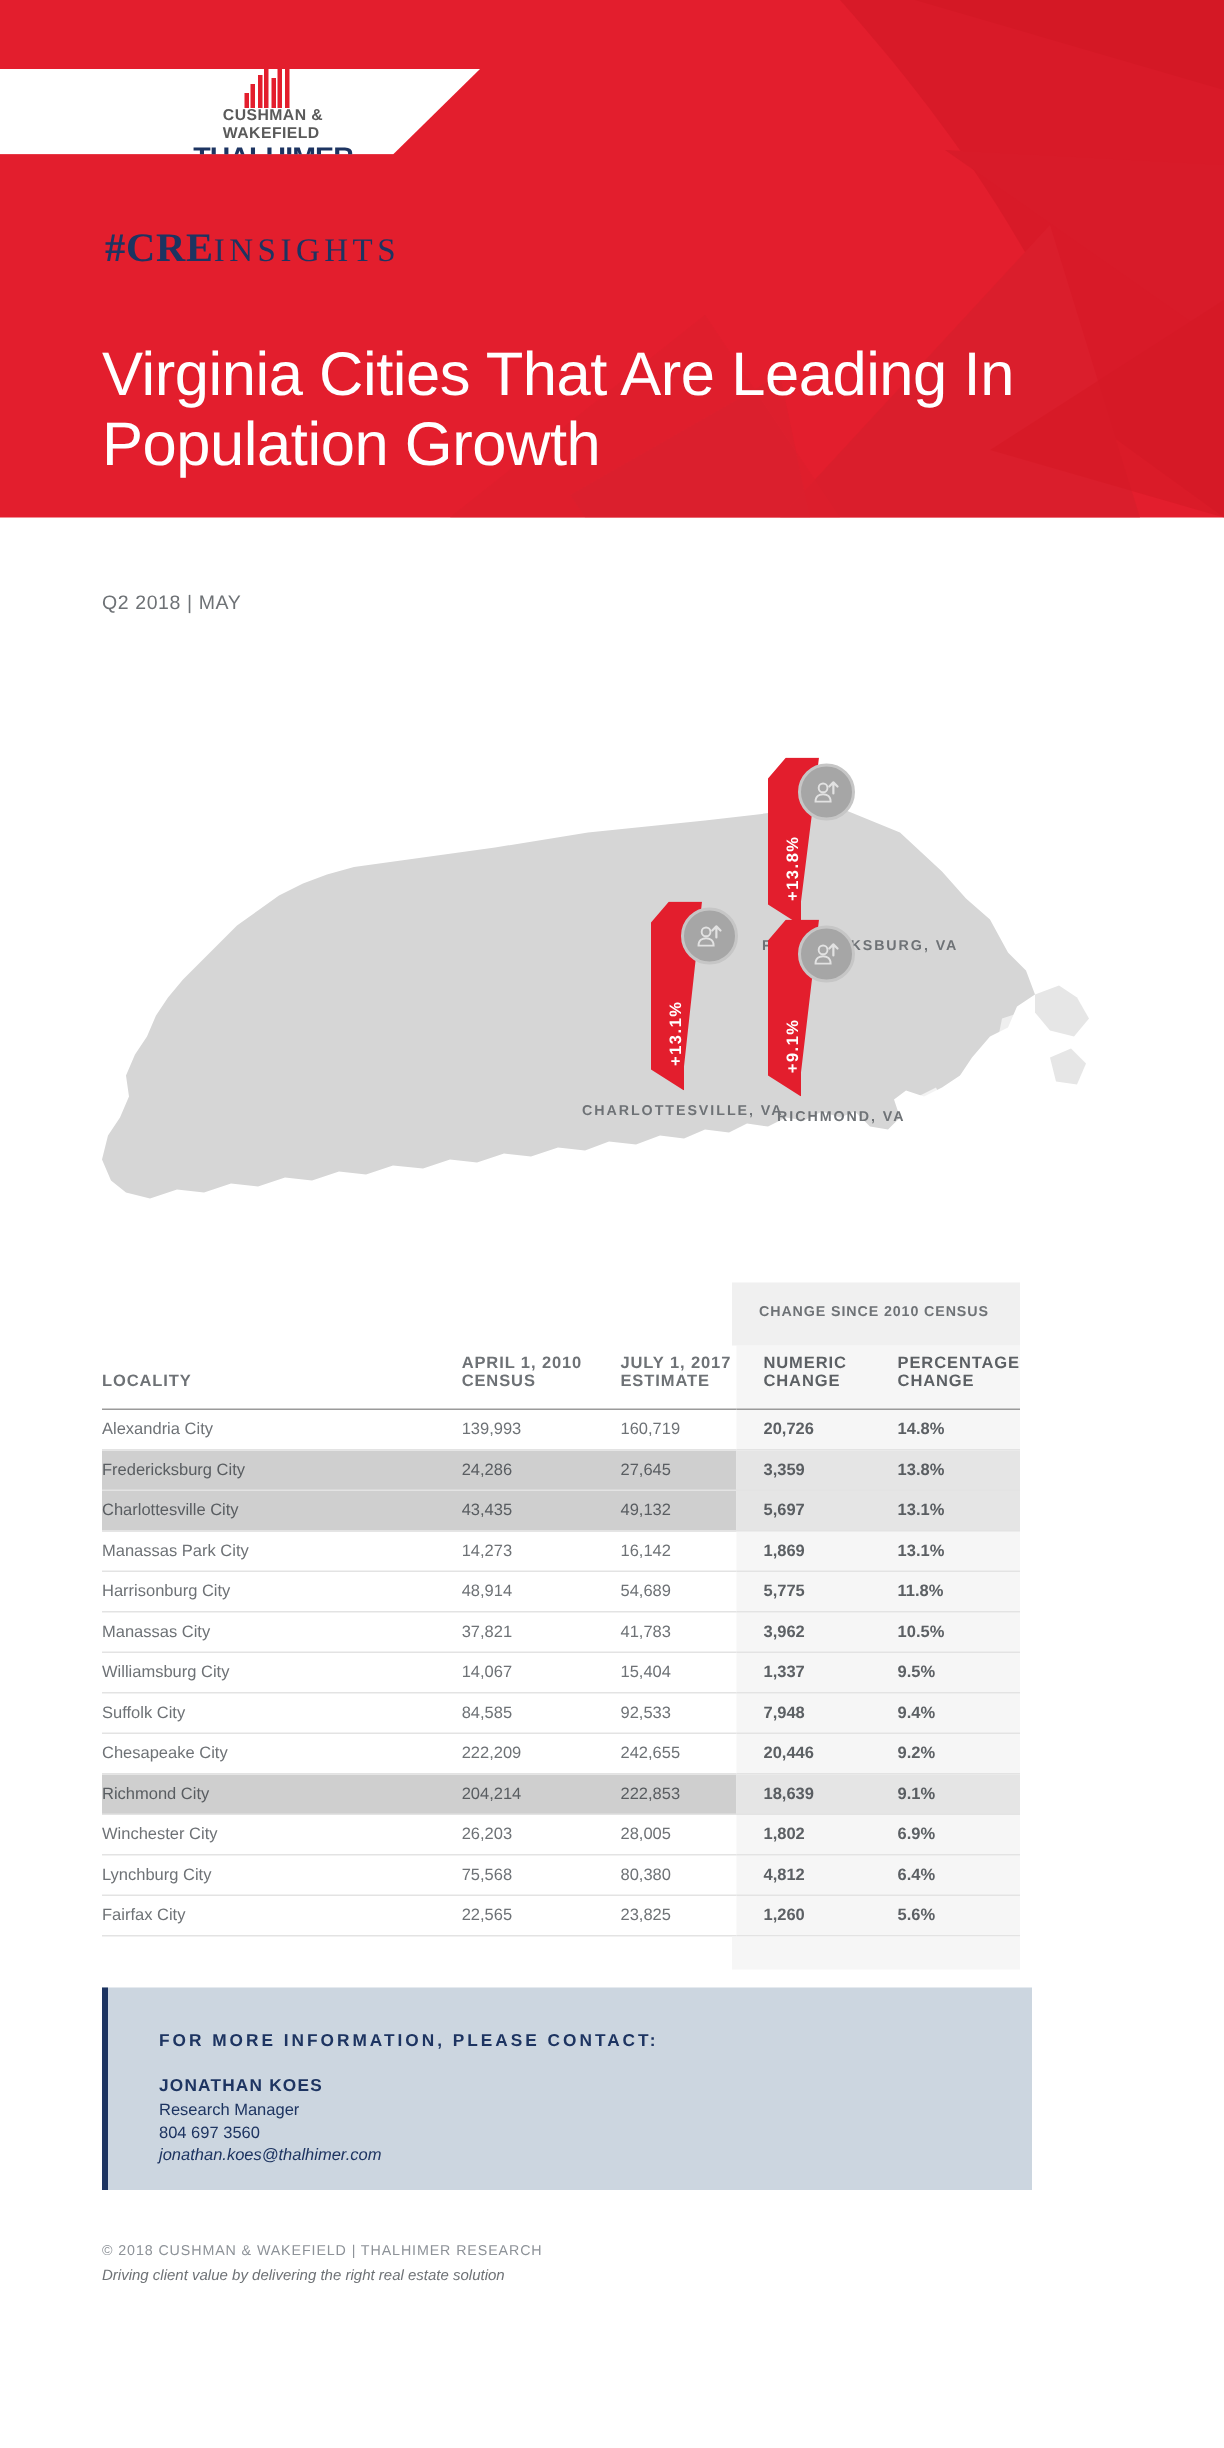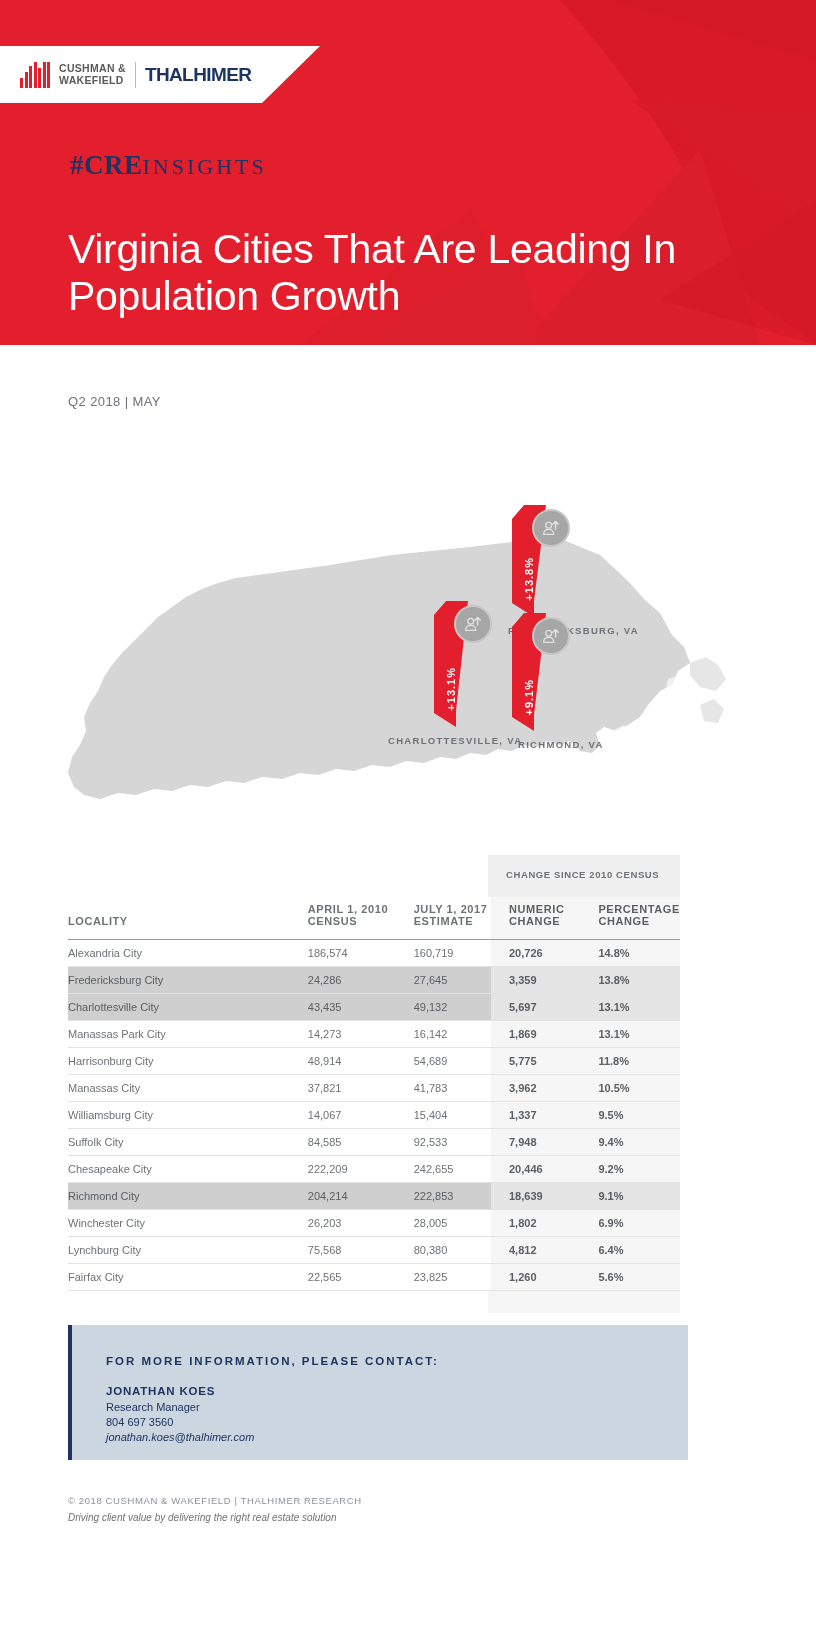--- a/index.html
+++ b/index.html
@@ -29,21 +29,22 @@
 
   .logo-bar {
     position: absolute;
     top: 46px; left: 0;
     width: 320px;
     height: 57px;
     background: #ffffff;
     clip-path: polygon(0 0, 320px 0, 262px 57px, 0 57px);
     display: flex;
     align-items: center;
-    padding-left: 20px;
+    padding-left: 44px;
+    flex-direction: column;
   }
   .logo-mark { display: flex; align-items: flex-end; height: 26px; gap: 1.5px; margin-right: 9px; }
   .logo-mark i { display: block; width: 3px; background: #e31e2d; }
   .logo-cw {
     font-size: 10.5px;
     font-weight: bold;
     color: #5a5a5a;
     line-height: 11.5px;
     letter-spacing: 0.3px;
   }
@@ -345,21 +346,21 @@
             <span>NUMERIC</span><br><span>CHANGE</span>
           </th>
           <th class="col5 num c4">
             <span>PERCENTAGE</span><br><span>CHANGE</span>
           </th>
         </tr>
       </thead>
       <tbody id="tbody">
           <tr>
             <td class="col1">Alexandria City</td>
-            <td class="col2">186,574</td>
+            <td class="col2">139,993</td>
             <td class="col3">160,719</td>
             <td class="col4 num c3">20,726</td>
             <td class="col5 num c4">14.8%</td>
           </tr>
           <tr class="hl">
             <td class="col1">Fredericksburg City</td>
             <td class="col2">24,286</td>
             <td class="col3">27,645</td>
             <td class="col4 num c3">3,359</td>
             <td class="col5 num c4">13.8%</td>

